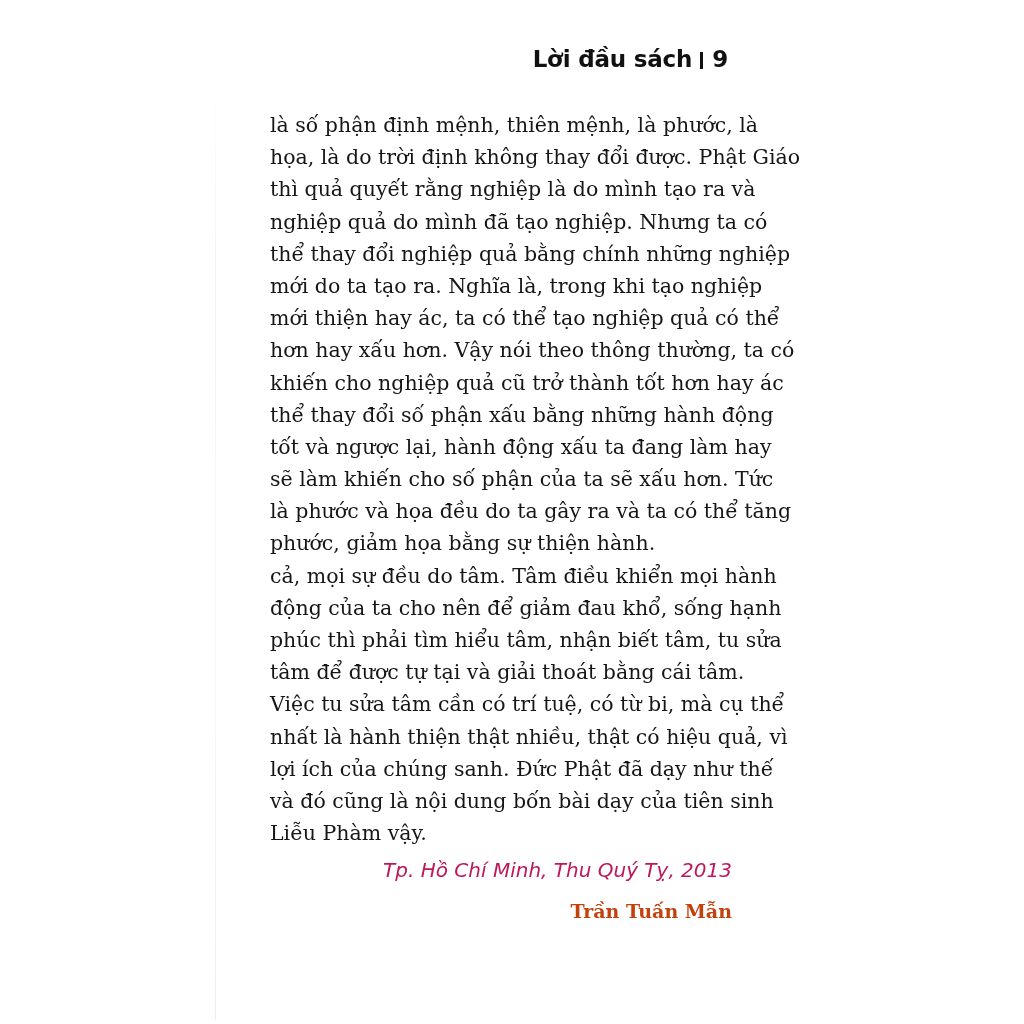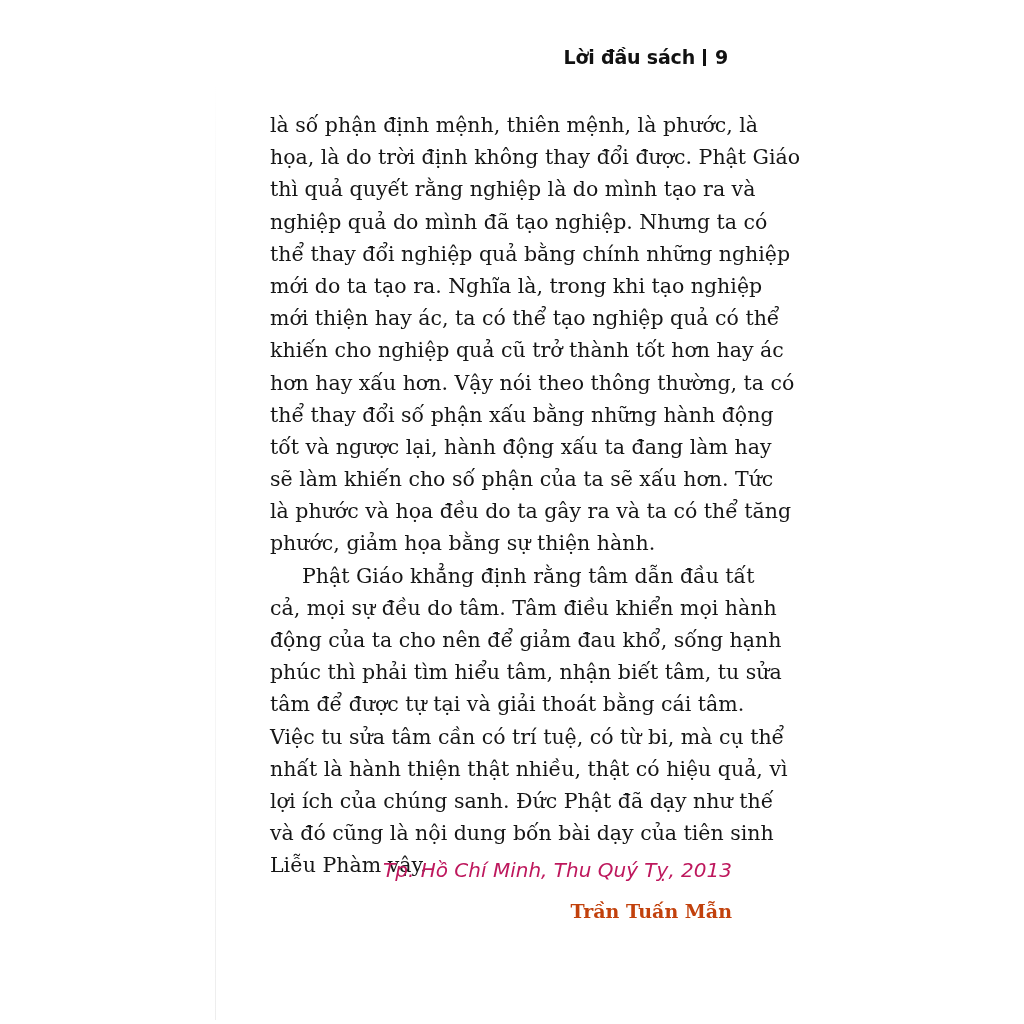--- a/index.html
+++ b/index.html
@@ -27,21 +27,21 @@
       width: 1px;
       height: 940px;
       background: linear-gradient(to bottom, rgba(0,0,0,0) 0%, rgba(0,0,0,0.05) 20%, rgba(0,0,0,0.03) 60%, rgba(0,0,0,0.07) 100%);
     }
     .running-head {
       position: absolute;
       top: 46px;
       right: 296px;
       font-family: "DejaVu Sans", sans-serif;
       font-weight: bold;
-      font-size: 19px;
+      font-size: 23px;
       letter-spacing: -0.2px;
       color: #111;
       white-space: nowrap;
     }
     .running-head .sep {
       display: inline-block;
       width: 3px;
       height: 17px;
       background: #111;
       margin: 0 9px 0 8px;
@@ -103,30 +103,29 @@
 
   <div class="body-text">
     <div>
       <span class="line">là số phận định mệnh, thiên mệnh, là phước, là</span>
       <span class="line">họa, là do trời định không thay đổi được. Phật Giáo</span>
       <span class="line">thì quả quyết rằng nghiệp là do mình tạo ra và</span>
       <span class="line">nghiệp quả do mình đã tạo nghiệp. Nhưng ta có</span>
       <span class="line">thể thay đổi nghiệp quả bằng chính những nghiệp</span>
       <span class="line">mới do ta tạo ra. Nghĩa là, trong khi tạo nghiệp</span>
       <span class="line">mới thiện hay ác, ta có thể tạo nghiệp quả có thể</span>
+      <span class="line">hơn hay xấu hơn. Vậy nói theo thông thường, ta có</span>
       <span class="line">khiến cho nghiệp quả cũ trở thành tốt hơn hay ác</span>
-      <span class="line">hơn hay xấu hơn. Vậy nói theo thông thường, ta có</span>
       <span class="line">thể thay đổi số phận xấu bằng những hành động</span>
       <span class="line">tốt và ngược lại, hành động xấu ta đang làm hay</span>
       <span class="line">sẽ làm khiến cho số phận của ta sẽ xấu hơn. Tức</span>
       <span class="line">là phước và họa đều do ta gây ra và ta có thể tăng</span>
       <span class="line last">phước, giảm họa bằng sự thiện hành.</span>
     </div>
     <div>
-      <span class="line indent">Phật Giáo khẳng định rằng tâm dẫn đầu tất</span>
       <span class="line">cả, mọi sự đều do tâm. Tâm điều khiển mọi hành</span>
       <span class="line">động của ta cho nên để giảm đau khổ, sống hạnh</span>
       <span class="line">phúc thì phải tìm hiểu tâm, nhận biết tâm, tu sửa</span>
       <span class="line">tâm để được tự tại và giải thoát bằng cái tâm.</span>
       <span class="line">Việc tu sửa tâm cần có trí tuệ, có từ bi, mà cụ thể</span>
       <span class="line">nhất là hành thiện thật nhiều, thật có hiệu quả, vì</span>
       <span class="line">lợi ích của chúng sanh. Đức Phật đã dạy như thế</span>
       <span class="line">và đó cũng là nội dung bốn bài dạy của tiên sinh</span>
       <span class="line last">Liễu Phàm vậy.</span>
     </div>

